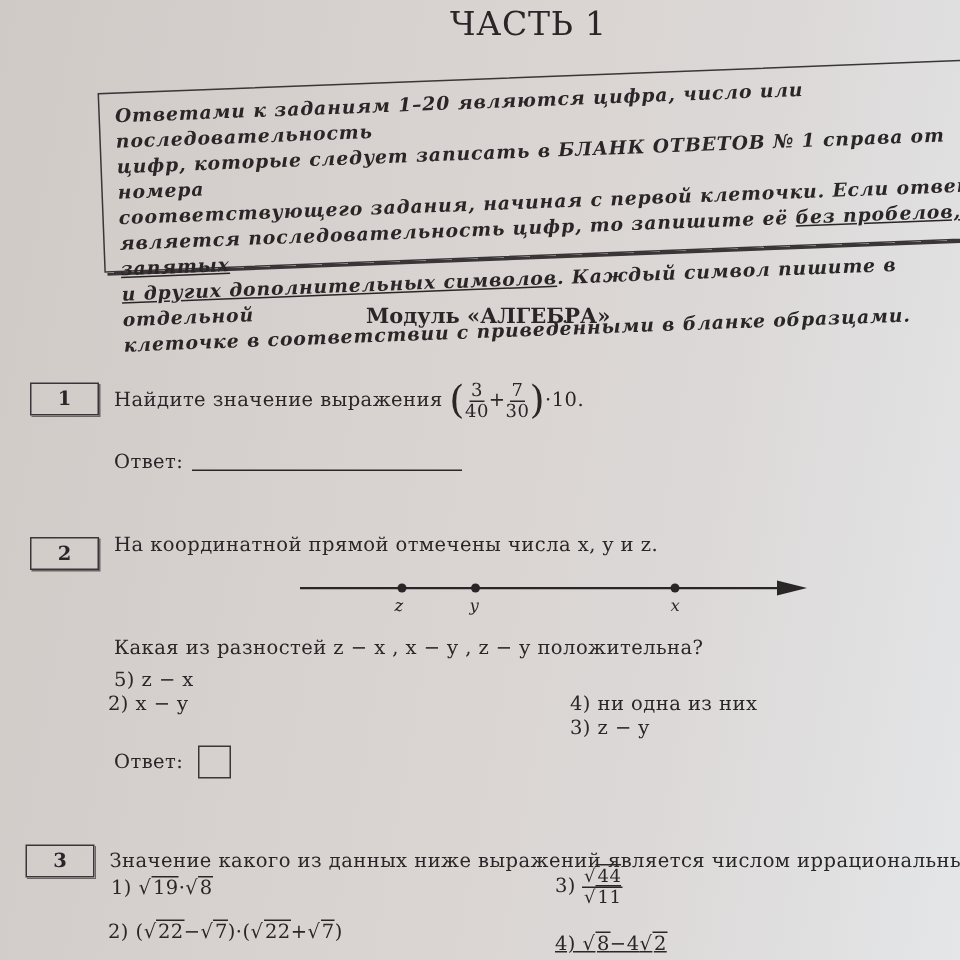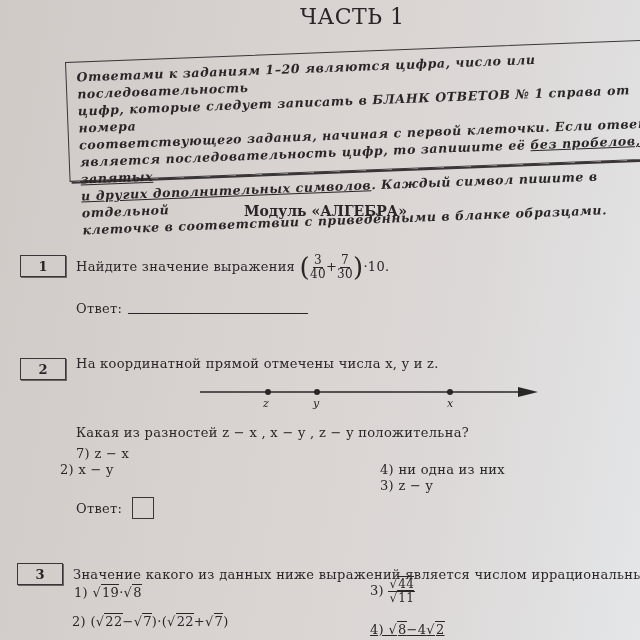--- a/index.html
+++ b/index.html
@@ -74,22 +74,22 @@
   <line x1="0" x2="330" y1="12" y2="12" stroke="#2a2628" stroke-width="1.5"></line>
   <polygon points="338,12 318,7 318,17" fill="#2a2628"></polygon>
   <circle cx="68" cy="12" r="3" fill="#2a2628"></circle>
   <circle cx="117" cy="12" r="3" fill="#2a2628"></circle>
   <circle cx="250" cy="12" r="3" fill="#2a2628"></circle>
 </svg>
 <div class="abs q it" style="left:263px;top:397px;font-size:11px;">z</div>
 <div class="abs q it" style="left:313px;top:397px;font-size:11px;">y</div>
 <div class="abs q it" style="left:447px;top:397px;font-size:11px;">x</div>
 <div class="abs q" style="left:76px;top:425px;">Какая из разностей z − x , x − y , z − y положительна?</div>
-<div class="abs q" style="left:76px;top:446px;">7) z − x</div>
-<div class="abs q" style="left:60px;top:462px;">2) x − y</div>
+<div class="abs q" style="left:76px;top:446px;">5) z − x</div>
+<div class="abs q" style="left:72px;top:462px;">2) x − y</div>
 <div class="abs q" style="left:380px;top:446px;margin-top:32px;">3) z − y</div>
 <div class="abs q" style="left:380px;top:462px;">4) ни одна из них</div>
 <div class="abs q" style="left:76px;top:501px;">Ответ:</div>
 <div class="abs ansbox" style="left:132px;top:497px;"></div>
 
 <div class="abs numbox" style="left:17px;top:563px;">3</div>
 <div class="abs q" style="left:73px;top:567px;white-space:nowrap;">Значение какого из данных ниже выражений является числом иррациональным?</div>
 <div class="abs q" style="left:74px;top:585px;">
   <span>1)</span>
   √<span class="sqrt">19</span><span>·</span>√<span class="sqrt">8</span>

